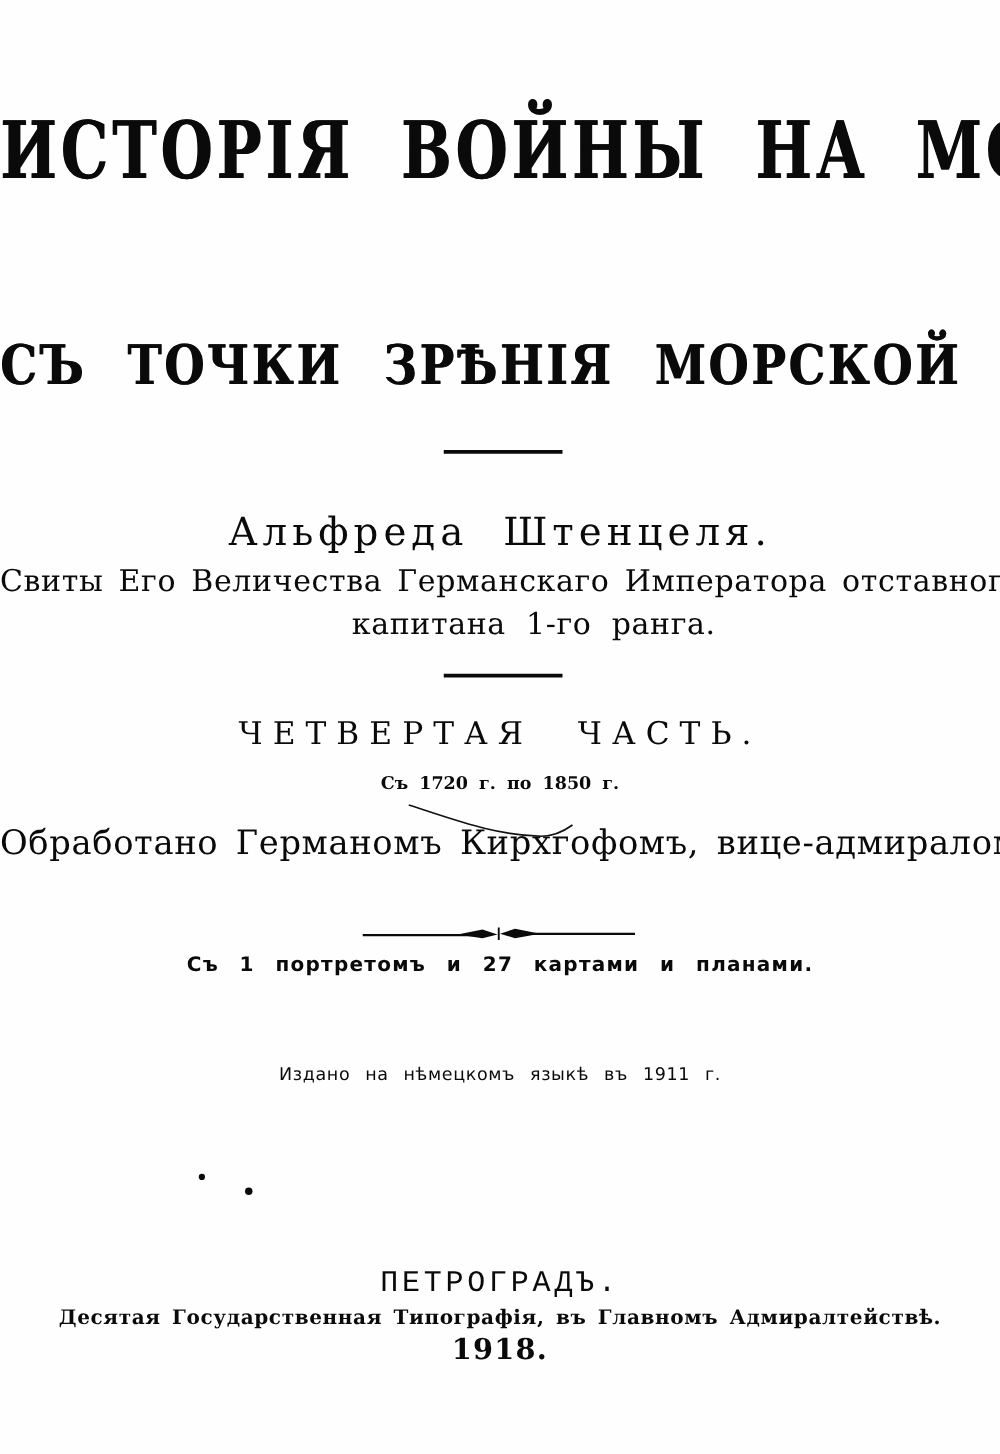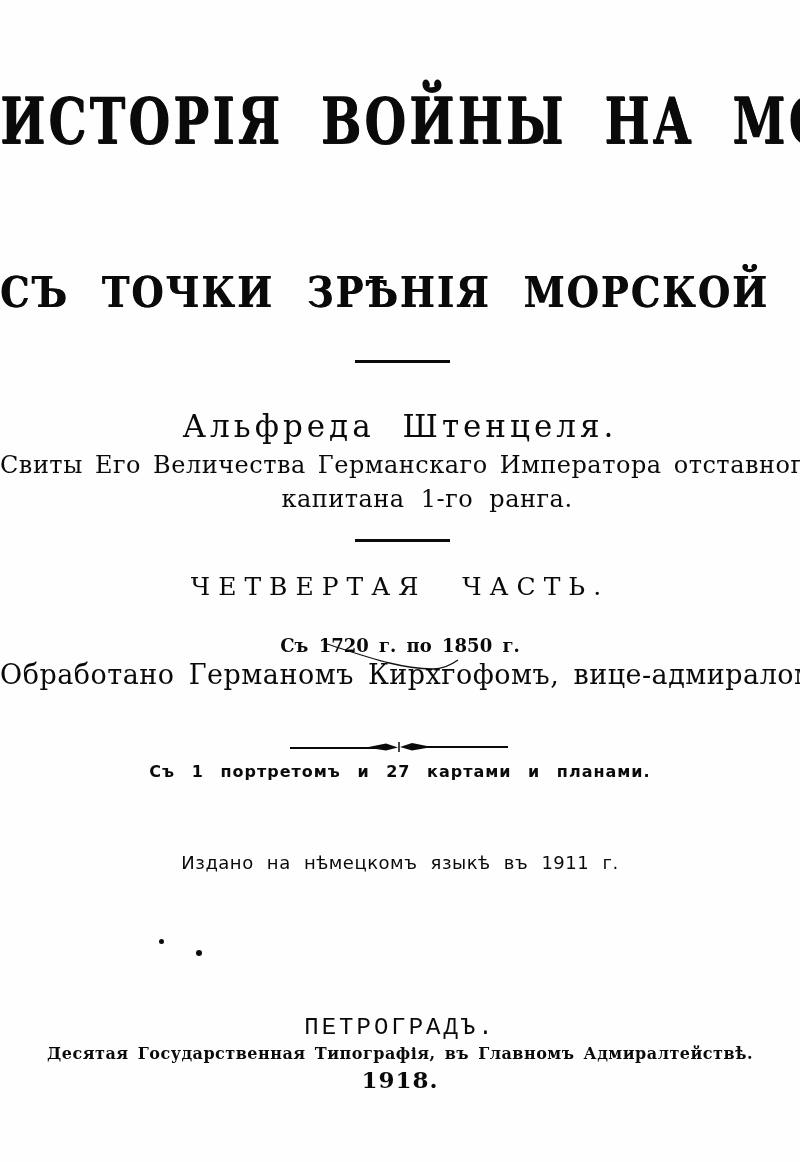--- a/index.html
+++ b/index.html
@@ -79,22 +79,22 @@
     word-spacing: 8px;
     padding-left: 27px;
   }
   .part-title {
     top: 572px;
     font-size: 25px;
     letter-spacing: 8px;
     word-spacing: 20px;
   }
   .period {
-    top: 635px;
-    font-size: 18px;
+    top: 619px;
+    font-size: 14px;
     font-weight: bold;
     word-spacing: 4px;
   }
   .editor1 {
     top: 659px;
     font-size: 27px;
     letter-spacing: 0.5px;
     word-spacing: 5px;
   }
   .editor2 {
@@ -114,21 +114,21 @@
     top: 762px;
     font-family: "DejaVu Sans", sans-serif;
     font-size: 16px;
     font-weight: bold;
     letter-spacing: 1px;
     word-spacing: 10px;
   }
   .edition-note {
     top: 852px;
     font-family: "DejaVu Sans", sans-serif;
-    font-size: 18px;
+    font-size: 14px;
     letter-spacing: 0.5px;
     word-spacing: 7px;
   }
   .city {
     top: 1014px;
     font-size: 24px;
     letter-spacing: 3px;
     font-family: Liberation Mono, monospace;
   }
   .publisher {

